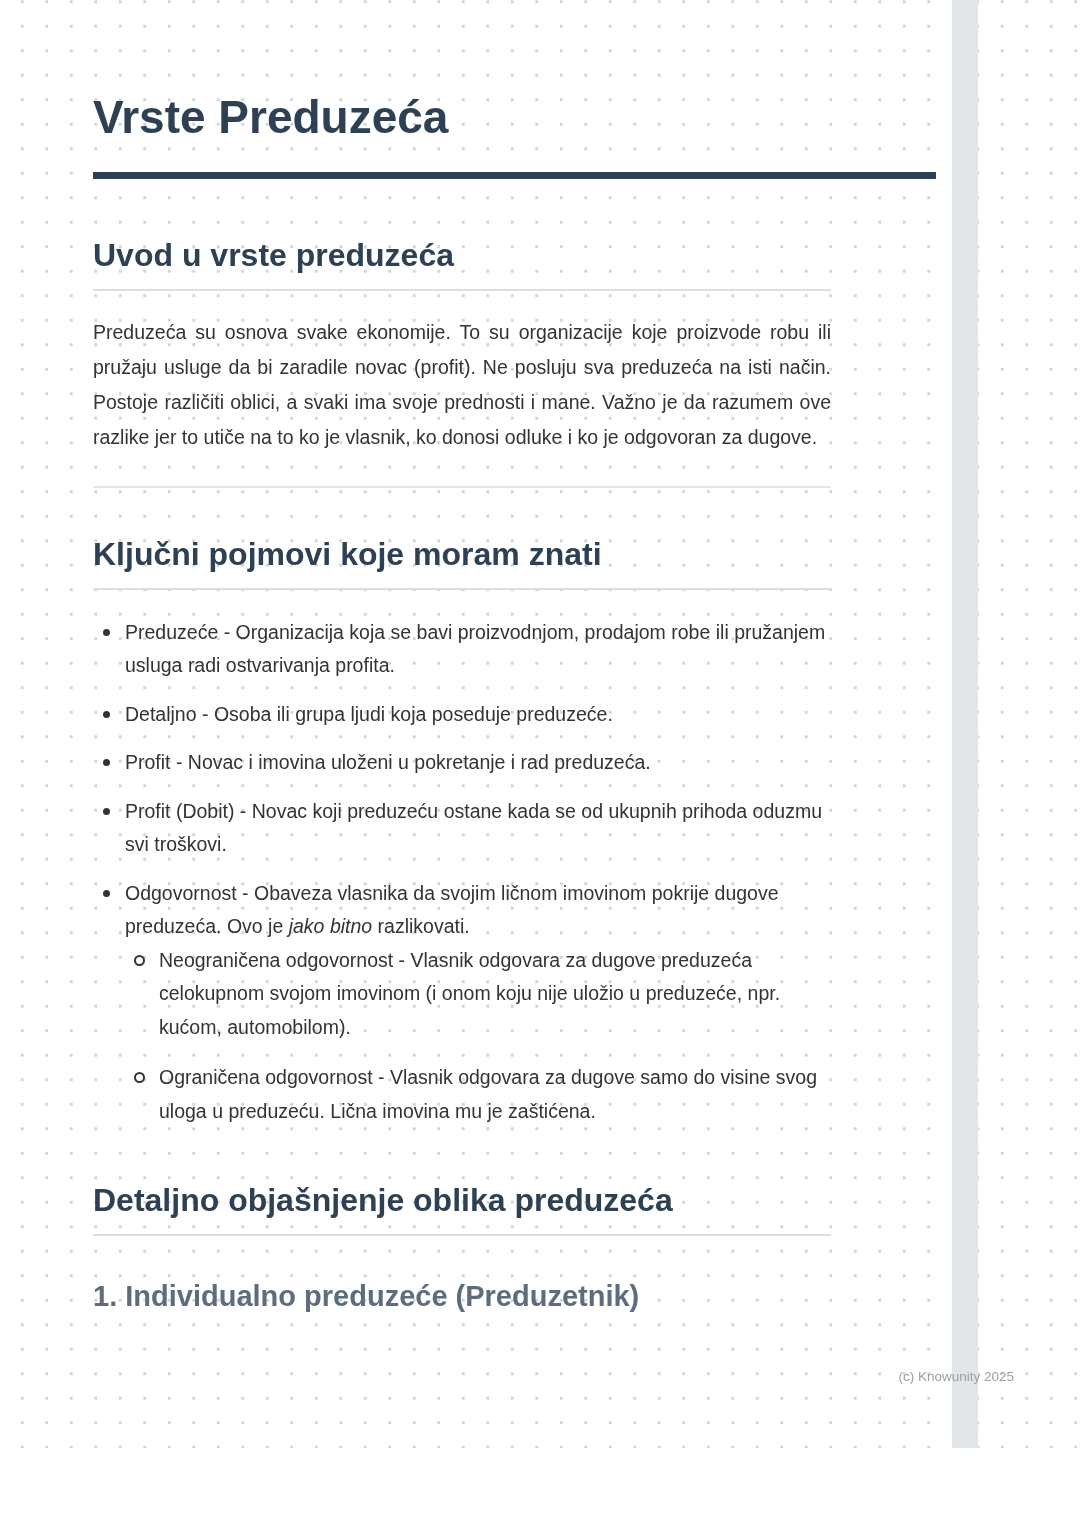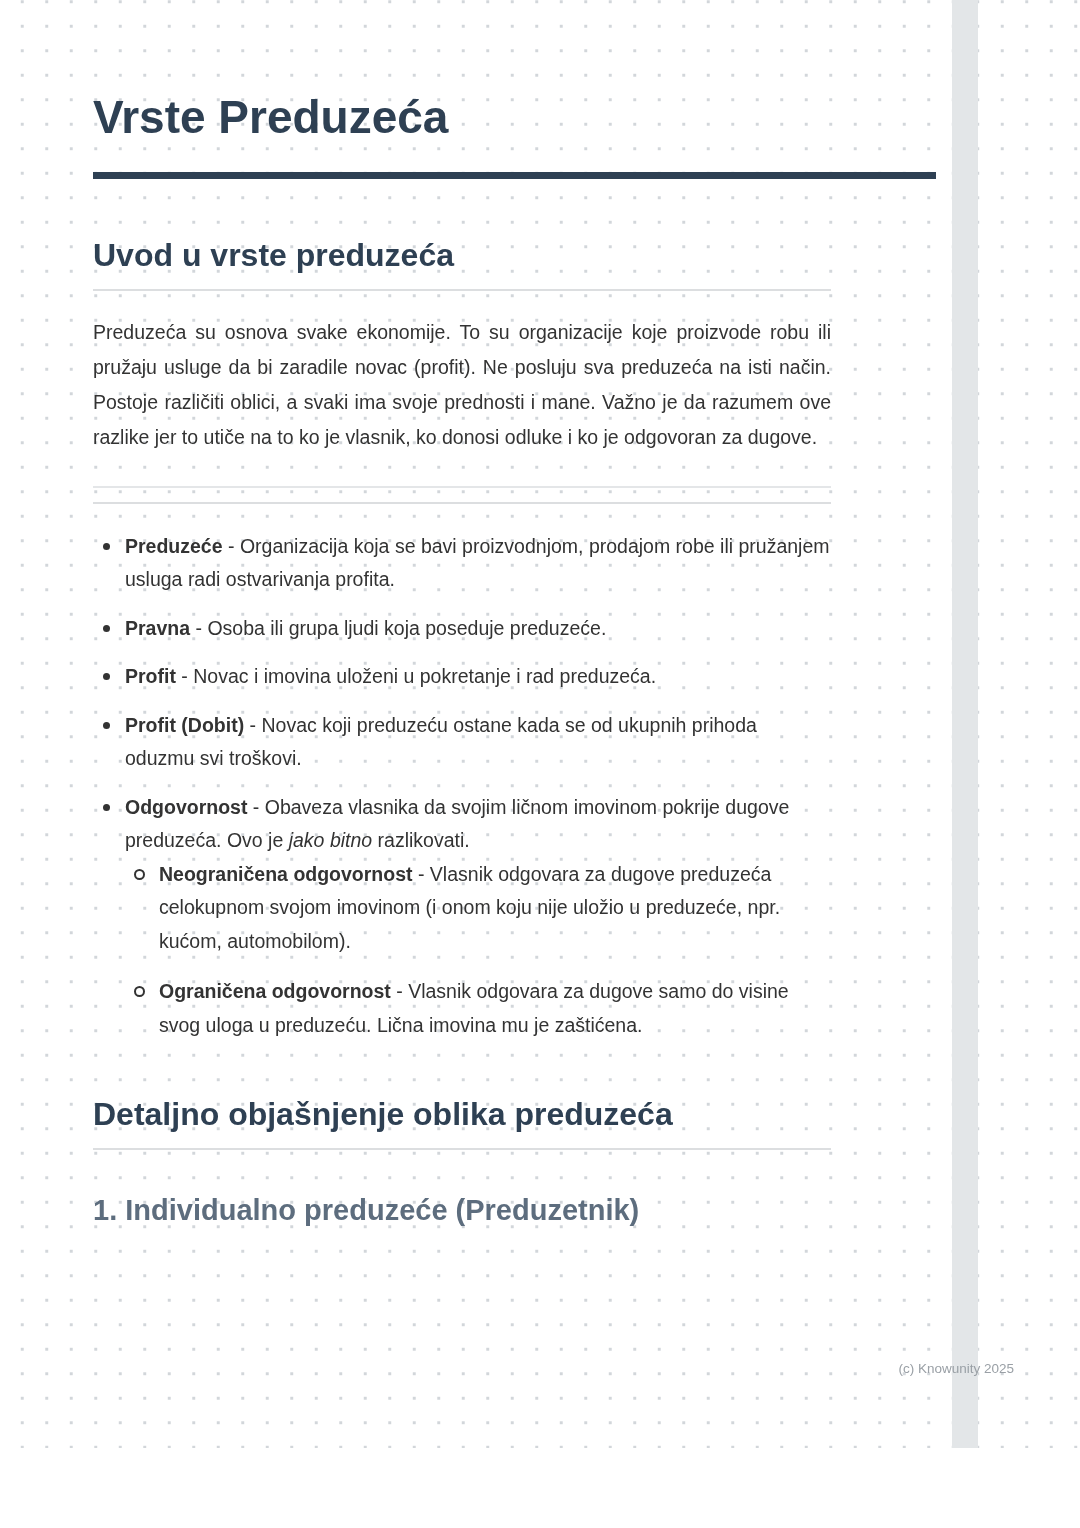--- a/index.html
+++ b/index.html
@@ -87,21 +87,21 @@
   ul.main-list > li::before {
     content: "";
     position: absolute;
     left: 10px;
     top: 13px;
     width: 7px;
     height: 7px;
     border-radius: 50%;
     background: #333333;
   }
-  .term { font-weight: 700; }
+  .term { font-weight: 400; }
   em.hl { font-style: italic; }
   ul.sub-list {
     list-style: none;
   }
   ul.sub-list > li {
     position: relative;
     padding-left: 34px;
     margin-bottom: 17px;
   }
   ul.sub-list > li::before {
@@ -118,21 +118,21 @@
   .sub-heading {
     margin-top: 42px;
     font-size: 29px;
     font-weight: 600;
     color: #5d6d7e;
     line-height: 1.3;
   }
   .page-footer {
     position: absolute;
     right: 66px;
-    bottom: 72px;
+    bottom: 64px;
     font-size: 13.5px;
     color: #9aa0a6;
     z-index: 3;
   }
 </style>
 </head>
 <body>
 
 <div class="page">
 
@@ -142,28 +142,29 @@
 
     <h1 class="doc-title">Vrste Preduzeća</h1>
     <div class="title-rule"></div>
 
     <h2 class="section-heading mt-section">Uvod u vrste preduzeća</h2>
     <div class="h-rule"></div>
     <p class="body-paragraph">Preduzeća su osnova svake ekonomije. To su organizacije koje proizvode robu ili pružaju usluge da bi zaradile novac (profit). Ne posluju sva preduzeća na isti način. Postoje različiti oblici, a svaki ima svoje prednosti i mane. Važno je da razumem ove razlike jer to utiče na to ko je vlasnik, ko donosi odluke i ko je odgovoran za dugove.</p>
 
     <div class="divider"></div>
 
+    <h2 class="section-heading" style="margin-top:46px;">Ključni pojmovi koje moram znati</h2>
     <div class="h-rule"></div>
 
     <ul class="main-list">
       <li>
         <span class="term">Preduzeće</span><span> - Organizacija koja se bavi proizvodnjom, prodajom robe ili pružanjem usluga radi ostvarivanja profita.</span>
       </li>
       <li>
-        <span class="term">Pravna</span><span> - Osoba ili grupa ljudi koja poseduje preduzeće.</span>
+        <span class="term">Detaljno</span><span> - Osoba ili grupa ljudi koja poseduje preduzeće.</span>
       </li>
       <li>
         <span class="term">Profit</span><span> - Novac i imovina uloženi u pokretanje i rad preduzeća.</span>
       </li>
       <li>
         <span class="term">Profit (Dobit)</span><span> - Novac koji preduzeću ostane kada se od ukupnih prihoda oduzmu svi troškovi.</span>
       </li>
       <li>
         <span class="term">Odgovornost</span><span> - Obaveza vlasnika da svojim ličnom imovinom pokrije dugove preduzeća. Ovo je </span><em class="hl">jako bitno</em><span> razlikovati.</span>
         <ul class="sub-list">

